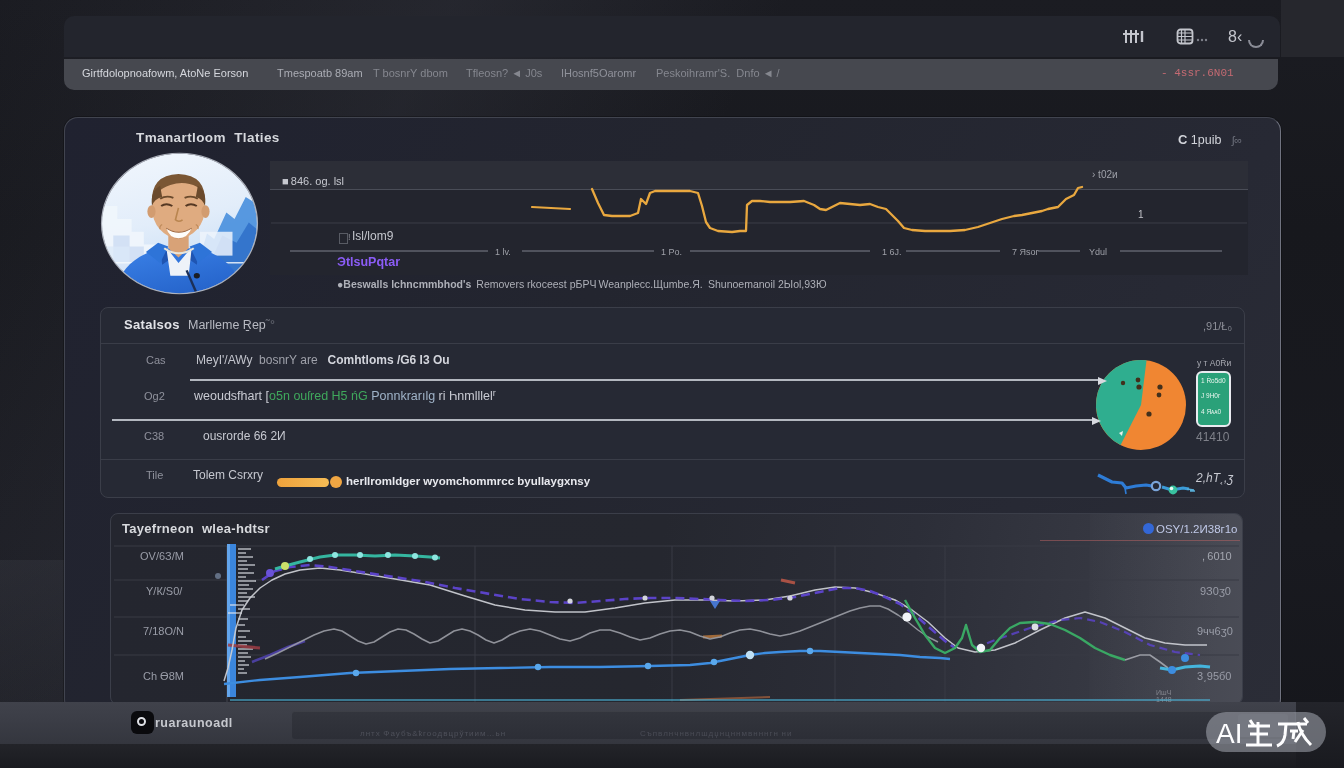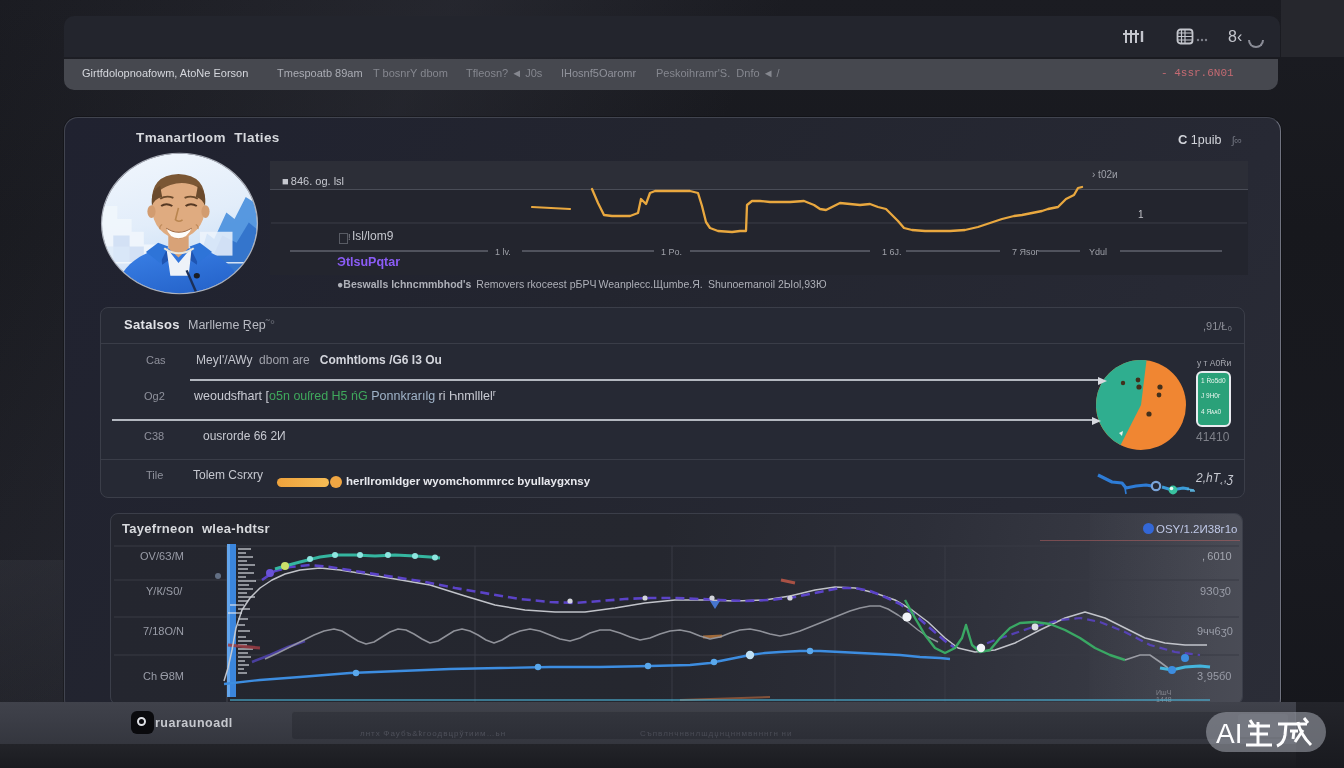--- a/index.html
+++ b/index.html
@@ -181,21 +181,21 @@
 <span class="abs" style="left:352px;top:229px;font-size:12px;color:#c4c6cd;">Isl/lom9</span>
 <span class="abs" style="left:337px;top:255px;font-size:12.5px;color:#8b5cf6;font-weight:600;">ЭtlsuРqtar</span>
 <span class="abs" style="left:337px;top:278px;font-size:10.5px;color:#aeb0b8;">●<b>Beswalls lchncmmbhod's</b>  Removers rkoceest pБPЧ Weanplecc.Щumbe.Я. Shunoemanoil 2Ыol,93Ю</span>
 
 <div id="tcard" class="abs"></div>
 <span class="abs" style="left:124px;top:317px;font-size:13px;font-weight:700;color:#e2e3e8;letter-spacing:0.3px;">Satalsos</span>
 <span class="abs" style="left:188px;top:318px;font-size:12.5px;color:#b8bac2;">Marlleme Ṟep<span style="opacity:.45;">˜°</span></span>
 <span class="abs" style="left:1203px;top:320px;font-size:11px;color:#8e9099;">,91/Ł₀</span>
 <div class="abs" style="left:101px;top:343px;width:1143px;height:1px;background:#3a3d48;"></div>
 <span class="abs" style="left:146px;top:354px;font-size:11px;color:#8f919c;">Cas</span>
-<span class="abs" style="left:196px;top:353px;font-size:12px;color:#c3c5cd;">MeyI'/AWy&nbsp; <span style="color:#9fa1aa;">dbom are</span>&nbsp;&nbsp; <span style="color:#d3d5dc;font-weight:600;">Comhtloms /G6 I3 Ou</span></span>
+<span class="abs" style="left:196px;top:353px;font-size:12px;color:#c3c5cd;">MeyI'/AWy&nbsp; <span style="color:#9fa1aa;">bosnrY are</span>&nbsp;&nbsp; <span style="color:#d3d5dc;font-weight:600;">Comhtloms /G6 I3 Ou</span></span>
 <div class="abs" style="left:190px;top:379px;width:908px;height:1.6px;background:rgba(205,208,216,0.85);"></div>
 <span class="abs" style="left:144px;top:390px;font-size:11px;color:#8f919c;">Og2</span>
 <span class="abs" style="left:194px;top:388px;font-size:12.5px;color:#c9cbd3;">weoudsfhart [<span style="color:#3fa85c;">o5n ouſred H5 ńG </span><span style="color:#9fb3c8;">Ponnkrarılg</span> ri Һnmlllel<span style="font-size:9px;vertical-align:4px;">r</span></span>
 <div class="abs" style="left:112px;top:419px;width:980px;height:1.6px;background:rgba(205,208,216,0.85);"></div>
 <span class="abs" style="left:144px;top:430px;font-size:11px;color:#8f919c;">C38</span>
 <span class="abs" style="left:203px;top:429px;font-size:12px;color:#c6c8d0;">ousrorde 66 2И</span>
 <span class="abs" style="left:1196px;top:430px;font-size:12px;color:#7e8089;">41410</span>
 <div class="abs" style="left:101px;top:459px;width:1143px;height:1px;background:#3a3d48;"></div>
 <span class="abs" style="left:146px;top:469px;font-size:11px;color:#8f919c;">Tile</span>
 <span class="abs" style="left:193px;top:468px;font-size:12px;color:#c6c8d0;">Tolem Csrxry</span>

